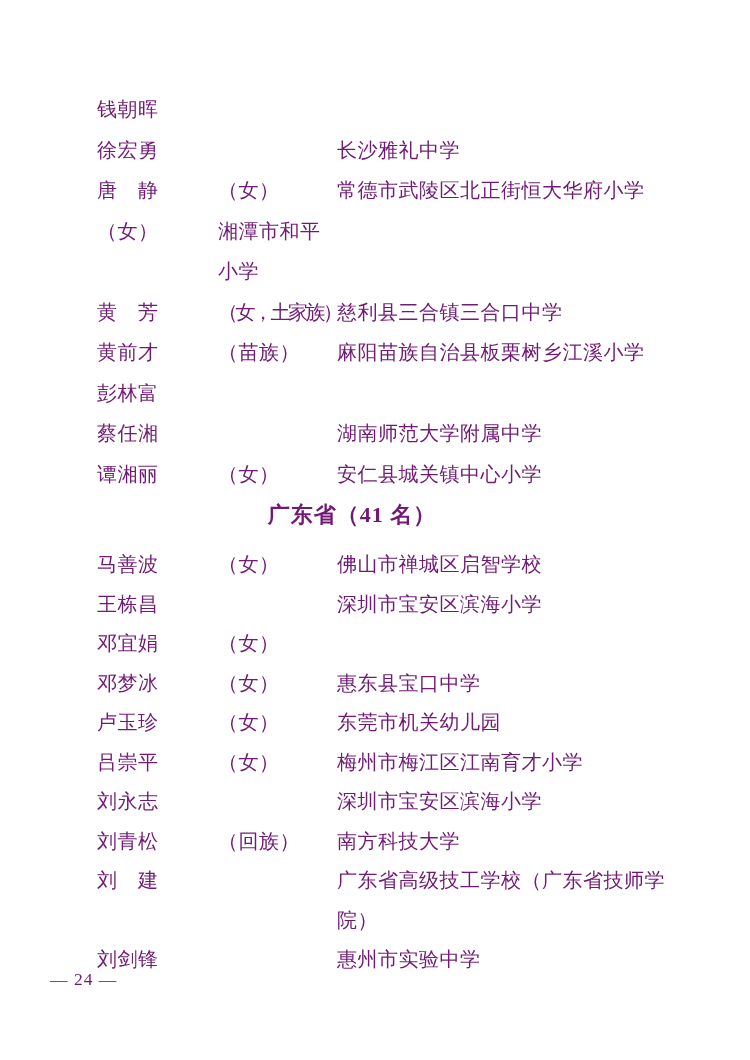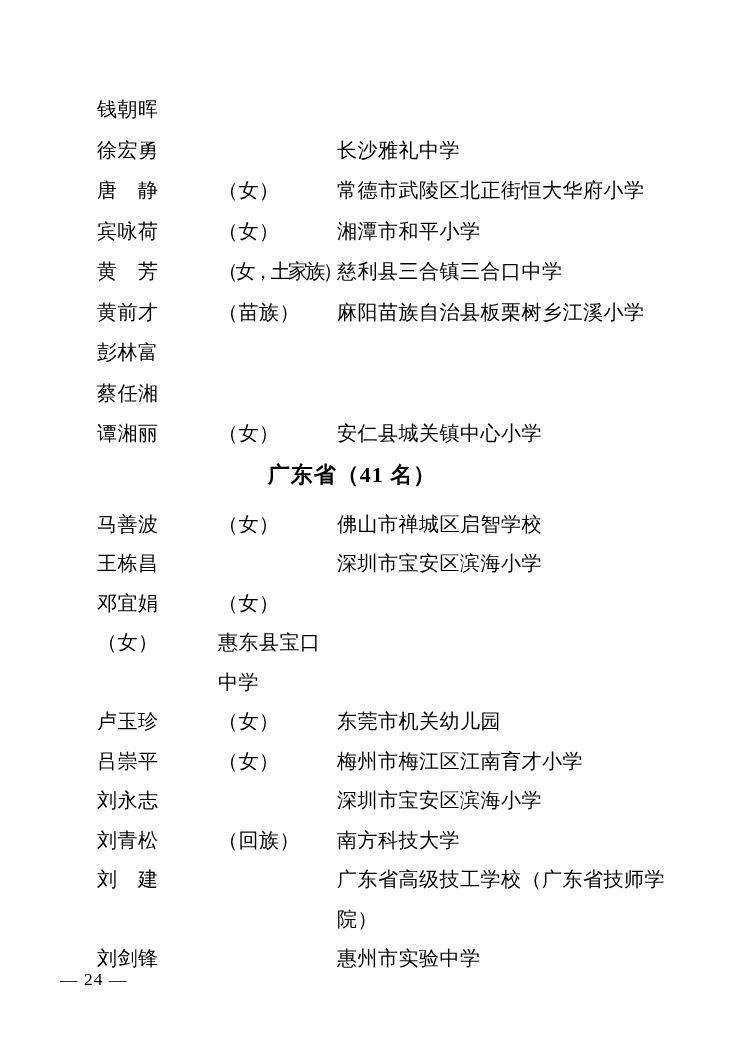--- a/index.html
+++ b/index.html
@@ -1,21 +1,21 @@
 <!DOCTYPE html>
 <html><head>
 <meta charset="utf-8">
 <style>
   html, body { margin: 0; padding: 0; background: #ffffff; }
   .page {
     position: relative;
     width: 750px;
     height: 1060px;
     background: #ffffff;
-    color: #000000;
+    color: #701a75;
     font-family: "Liberation Serif", "DejaVu Serif", serif;
     overflow: hidden;
   }
   .content { padding-top: 89px; }
   .section { margin: 0; }
   .row {
     display: grid;
     grid-template-columns: 121px 119px 340px;
     margin-left: 97px;
     font-size: 20px;
@@ -34,21 +34,21 @@
     margin: 6px 0 15px 0;
     font-size: 22px;
     font-weight: bold;
     line-height: 30px;
     text-align: center;
     letter-spacing: 1px;
     transform: translateX(-23px);
   }
   .page-number {
     position: absolute;
-    left: 60px;
+    left: 50px;
     top: 969px;
     font-size: 17.5px;
     letter-spacing: 1px;
     white-space: pre;
   }
 </style>
 </head>
 <body>
 
 <div class="page">
@@ -67,21 +67,20 @@
     <span class="school">长沙雅礼中学</span>
   </div>
 
   <div class="row">
     <span class="name">唐　静</span>
     <span class="note">（女）</span>
     <span class="school">常德市武陵区北正街恒大华府小学</span>
   </div>
 
   <div class="row">
-    <span class="name">宾咏荷</span>
     <span class="note">（女）</span>
     <span class="school">湘潭市和平小学</span>
   </div>
 
   <div class="row">
     <span class="name">黄　芳</span>
     <span class="note" style="letter-spacing: -2.5px;">（女，土家族）</span>
     <span class="school">慈利县三合镇三合口中学</span>
   </div>
 
@@ -92,20 +91,21 @@
   </div>
 
   <div class="row">
     <span class="name">彭林富</span>
     <span class="note"></span>
   </div>
 
   <div class="row">
     <span class="name">蔡任湘</span>
     <span class="note"></span>
+    <span class="school">湖南师范大学附属中学</span>
   </div>
 
   <div class="row">
     <span class="name">谭湘丽</span>
     <span class="note">（女）</span>
     <span class="school">安仁县城关镇中心小学</span>
   </div>
 </div>
   </section>
 
@@ -123,20 +123,21 @@
     <span class="note"></span>
     <span class="school">深圳市宝安区滨海小学</span>
   </div>
 
   <div class="row">
     <span class="name">邓宜娟</span>
     <span class="note">（女）</span>
   </div>
 
   <div class="row">
+    <span class="name">邓梦冰</span>
     <span class="note">（女）</span>
     <span class="school">惠东县宝口中学</span>
   </div>
 
   <div class="row">
     <span class="name">卢玉珍</span>
     <span class="note">（女）</span>
     <span class="school">东莞市机关幼儿园</span>
   </div>
 

